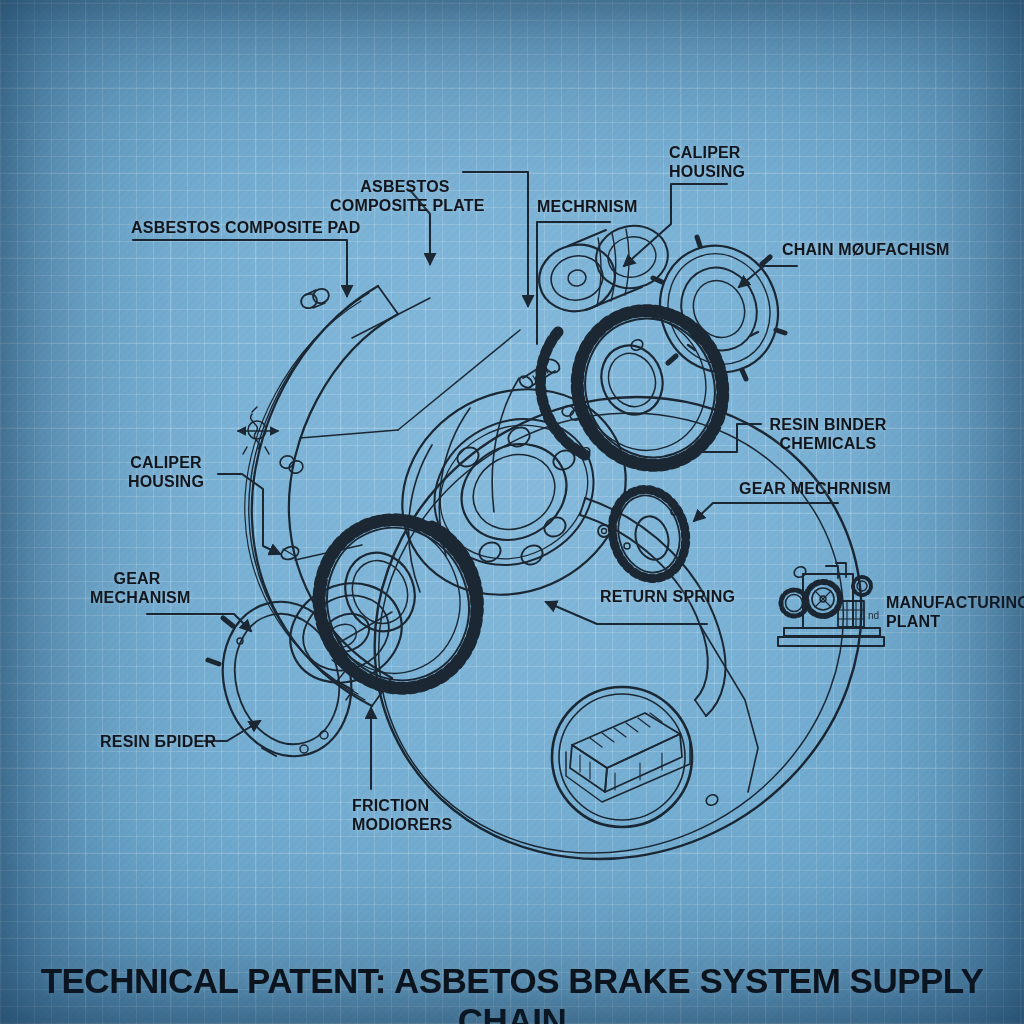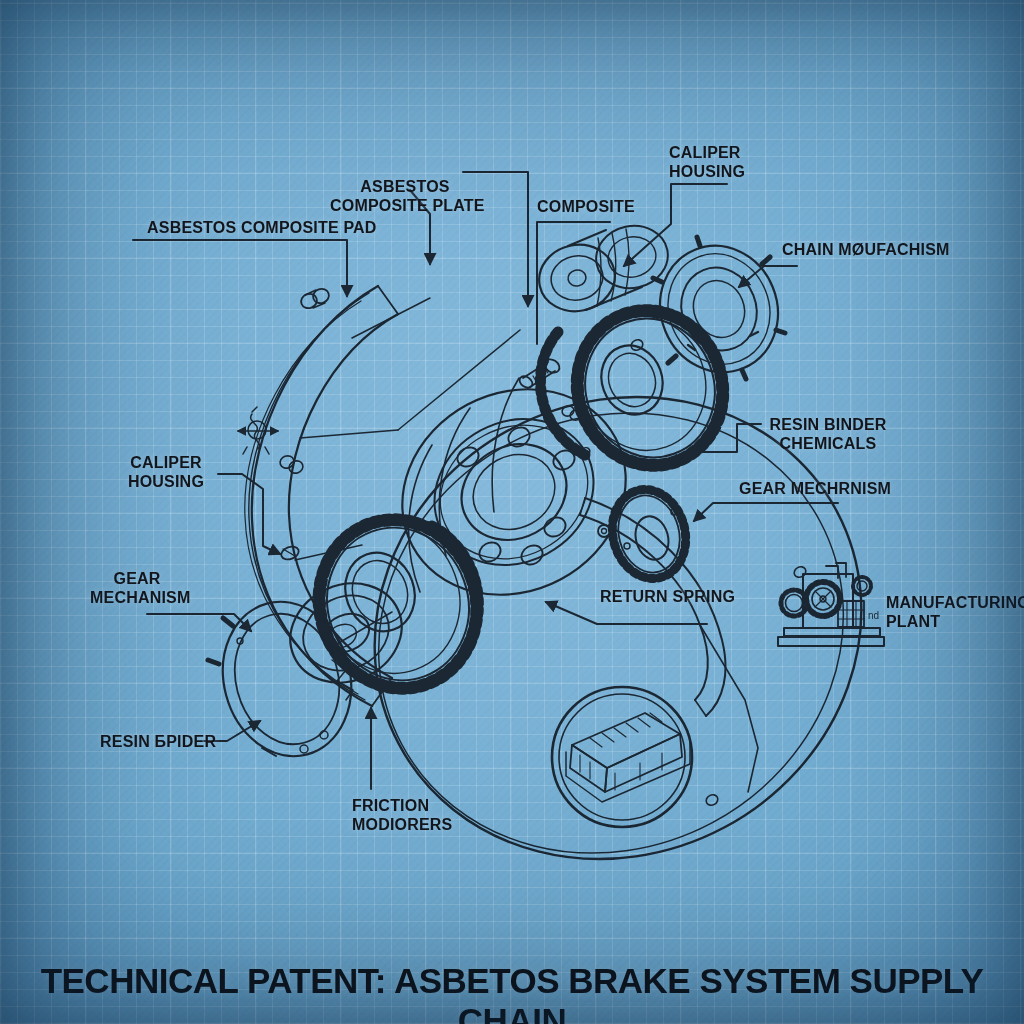--- a/index.html
+++ b/index.html
@@ -229,36 +229,36 @@
       <path d="M 761 424 L 737 424 L 737 452 L 689 452 L 671 465" marker-end="url(#arr)"></path>
       <path d="M 838 503 L 713 503 L 694 521" marker-end="url(#arr)"></path>
       <path d="M 218 474 L 242 474 L 263 489 L 263 546 L 280 554" marker-end="url(#arr)"></path>
       <path d="M 147 614 L 234 614 L 251 631" marker-end="url(#arr)"></path>
       <path d="M 204 741 L 227 741 L 260 721" marker-end="url(#arr)"></path>
       <path d="M 707 624 L 597 624 L 546 602" marker-end="url(#arr)"></path>
       <path d="M 371 789 L 371 708" marker-end="url(#arr)"></path>
     </g>
   </svg>
 
-  <div class="lbl" style="left:131px;top:219px;margin-left:16px;">
+  <div class="lbl" style="left:131px;top:219px;">
     <span>ASBESTOS COMPOSITE PAD</span>
   </div>
 
   <div class="lbl ctr" style="left:330px;top:144px;width:150px;margin-top:34px;">
     <div>ASBESTOS</div>
     <div>COMPOSITE PLATE</div>
   </div>
 
   <div class="lbl" style="left:669px;top:144px;">
     <div>CALIPER</div>
     <div>HOUSING</div>
   </div>
 
   <div class="lbl" style="left:537px;top:198px;">
-    <span>COMPOSITE</span>
+    <span>MECHRNISM</span>
   </div>
 
   <div class="lbl" style="left:782px;top:241px;">
     <span>CHAIN MØUFACHISM</span>
   </div>
 
   <div class="lbl ctr" style="left:764px;top:416px;width:128px;">
     <div>RESIN BINDER</div>
     <div>CHEMICALS</div>
   </div>

